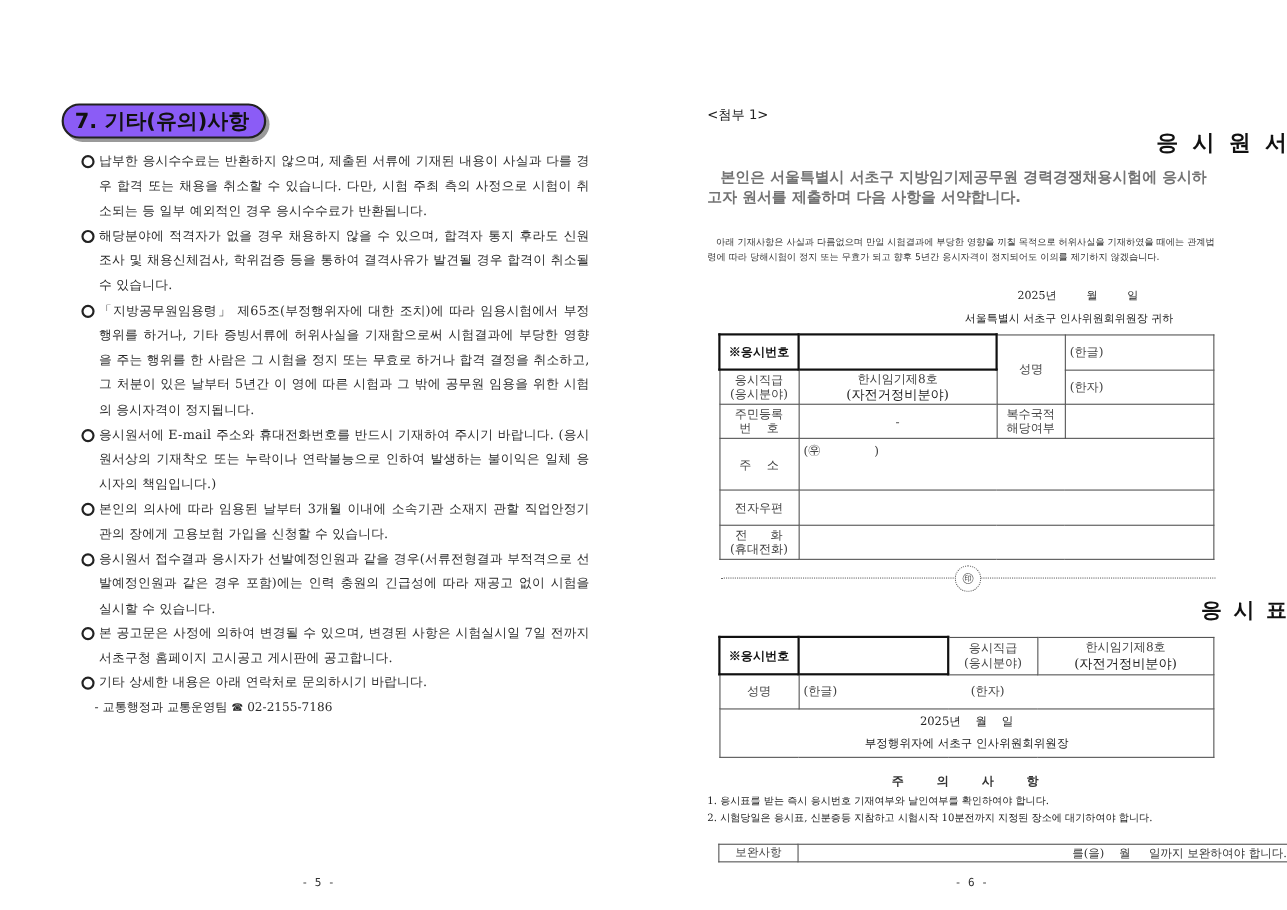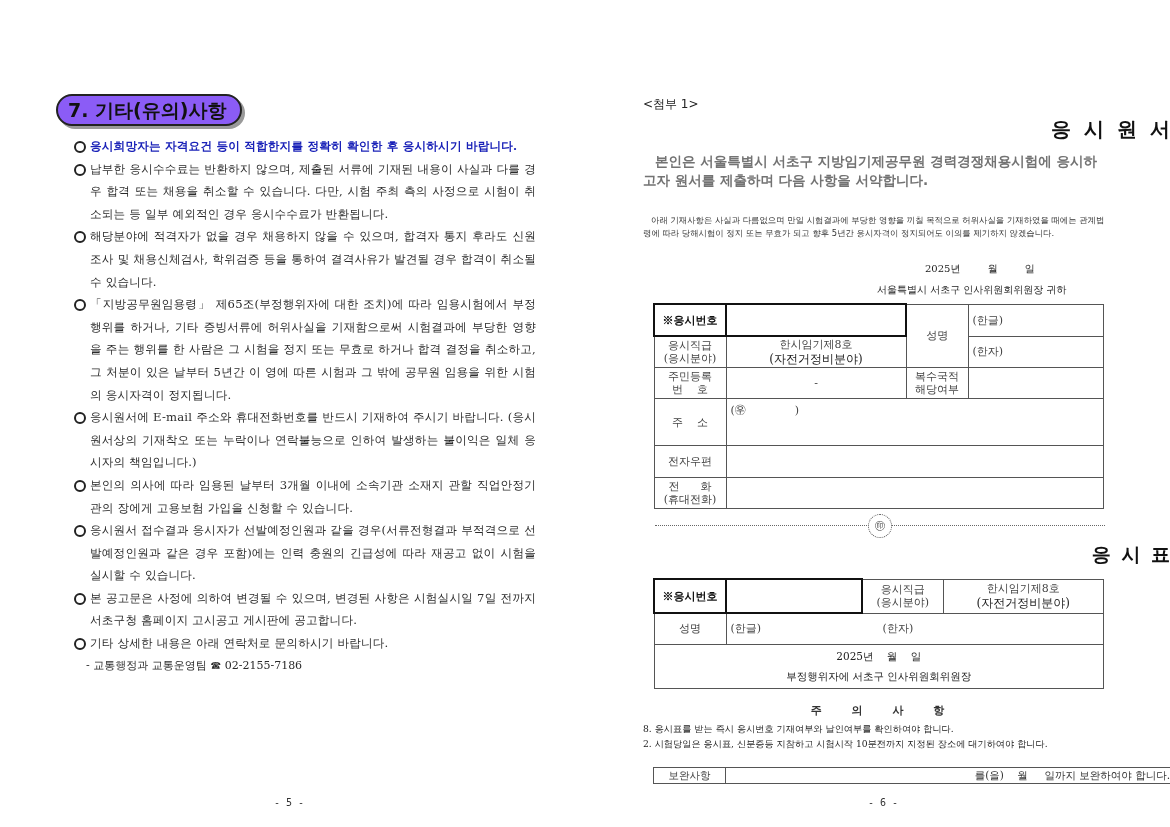--- a/index.html
+++ b/index.html
@@ -51,24 +51,20 @@
     .caution-title { position: absolute; left: 0; width: 585px; top: 703px; text-align: center; font-size: 11px; font-weight: bold; color: #333; word-spacing: 26px; }
     .caution { position: absolute; left: 58px; top: 721px; font-size: 9.2px; line-height: 15px; color: #222; white-space: nowrap; }
   </style>
 </head>
 <body>
 
 <div class="page page-left">
   <div class="section-pill">7. 기타(유의)사항</div>
 
   <div class="bullets">
-    <div class="bullet highlight">
-      <span class="mark"></span>
-      <span>응시희망자는 자격요건 등이 적합한지를 정확히 확인한 후 응시하시기 바랍니다.</span>
-    </div>
     <div class="bullet">
       <span class="mark"></span>
       <span>납부한 응시수수료는 반환하지 않으며, 제출된 서류에 기재된 내용이 사실과 다를 경우 합격 또는 채용을 취소할 수 있습니다. 다만, 시험 주최 측의 사정으로 시험이 취소되는 등 일부 예외적인 경우 응시수수료가 반환됩니다.</span>
     </div>
     <div class="bullet">
       <span class="mark"></span>
       <span>해당분야에 적격자가 없을 경우 채용하지 않을 수 있으며, 합격자 통지 후라도 신원조사 및 채용신체검사, 학위검증 등을 통하여 결격사유가 발견될 경우 합격이 취소될 수 있습니다.</span>
     </div>
     <div class="bullet">
       <span class="mark"></span>
@@ -203,21 +199,21 @@
       <td colspan="4" style="text-align:center; line-height:20px; color:#222; font-size:10.5px;">
         <div style="white-space:pre;">2025년    월    일</div>
         <div>부정행위자에 서초구 인사위원회위원장</div>
       </td>
     </tr>
   </tbody>
     </table>
 
   <div class="caution-title">주 의 사 항</div>
   <div class="caution">
-    <div>8. 응시표를 받는 즉시 응시번호 기재여부와 날인여부를 확인하여야 합니다.</div>
+    <div>1. 응시표를 받는 즉시 응시번호 기재여부와 날인여부를 확인하여야 합니다.</div>
     <div>2. 시험당일은 응시표, 신분증등 지참하고 시험시작 10분전까지 지정된 장소에 대기하여야 합니다.</div>
   </div>
 
   <table class="form" style="left:68px; top:767px; width:522px;">
     <colgroup>
         <col style="width:72px">
         <col>
       </colgroup>
     <tbody>
         <tr style="height:16px;">

